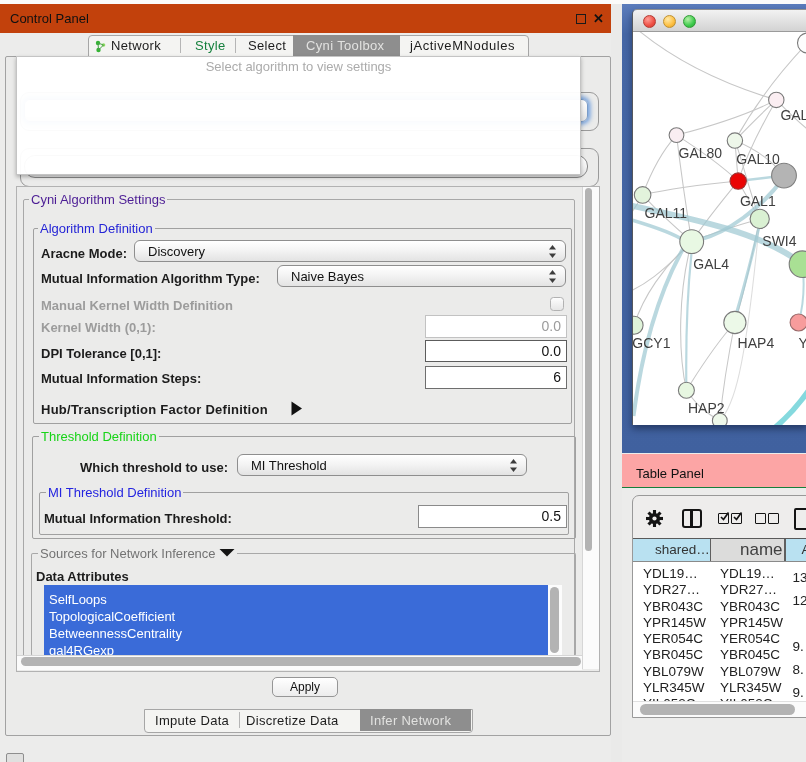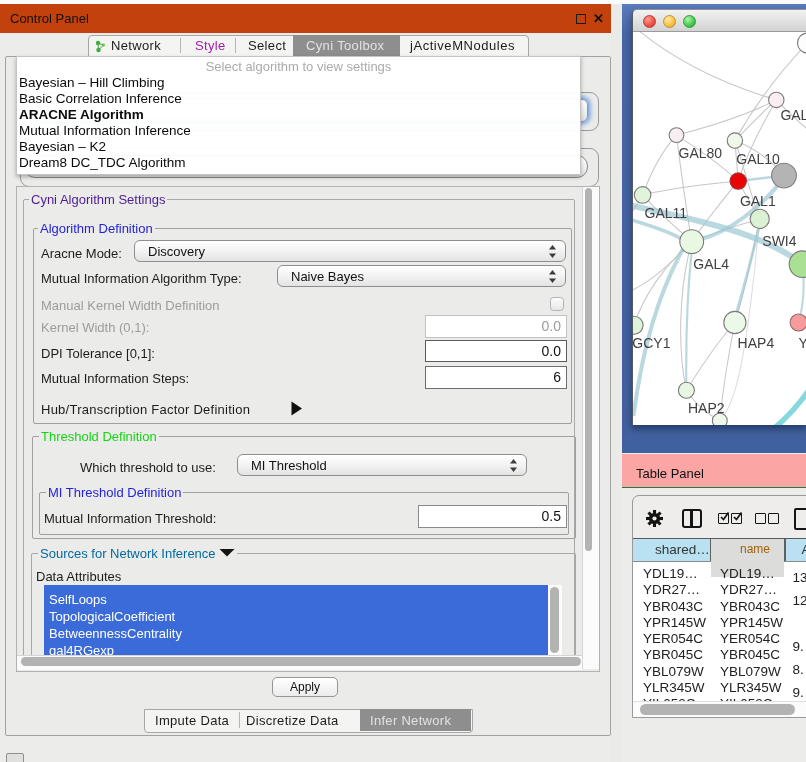--- a/index.html
+++ b/index.html
@@ -1,20 +1,20 @@
 <!DOCTYPE html>
 <html><head>
 <meta charset="utf-8">
 <style>
   html,body{margin:0;padding:0;}
   body{width:806px;height:762px;position:relative;overflow:hidden;background:#ececeb;
        font-family:"Liberation Sans",sans-serif;-webkit-font-smoothing:antialiased;}
   .abs{position:absolute;white-space:nowrap;}
   .b{font-weight:bold;}
-  .lbl{font-size:13px;font-weight:normal;color:#1c1c1c;}
+  .lbl{font-size:13px;font-weight:bold;color:#1c1c1c;}
   .combo{position:absolute;border:1px solid #8e8e8e;border-radius:6px;
          background:linear-gradient(180deg,#ffffff 0%,#f4f4f4 45%,#e3e3e3 100%);
          box-shadow:inset 0 1px 0 #fff;}
   .combo .ct{position:absolute;left:13px;top:3px;font-size:13px;color:#111;}
   .carr{position:absolute;right:8px;top:3px;width:9px;}
   .tf{position:absolute;background:#fff;border:1px solid #8d8d8d;font-size:14px;color:#111;
       text-align:right;padding-right:5px;}
   .grp{position:absolute;border:1px solid #9f9f9f;border-radius:2px;}
   .gl{position:absolute;top:-8px;left:6px;background:#ebebea;padding:0 2px;font-size:13px;line-height:15px;}
   .scrthumb{position:absolute;background:#b3b3b3;border-radius:5px;}
@@ -39,21 +39,21 @@
   <div class="abs" style="left:6px;top:4px;width:13px;height:13px;">
     <svg width="13" height="13" viewBox="0 0 13 13">
       <circle cx="4" cy="3" r="2.2" fill="#35b335"></circle>
       <circle cx="9.5" cy="5" r="1.8" fill="#8eda62"></circle>
       <circle cx="4.5" cy="10" r="2.2" fill="#35b335"></circle>
       <path d="M4 3 L9.5 5 L4.5 10 Z" fill="none" stroke="#4aa34a" stroke-width="1"></path>
     </svg>
   </div>
   <div class="abs" style="left:23px;top:3px;font-size:13px;letter-spacing:.35px;color:#1c1c1c;">Network</div>
   <div class="abs" style="left:92px;top:3px;width:1px;height:15px;background:#b5b5b5;"></div>
-  <div class="abs" style="left:107px;top:3px;font-size:13px;letter-spacing:.35px;color:#a21caf;">Style</div>
+  <div class="abs" style="left:107px;top:3px;font-size:13px;letter-spacing:.35px;color:#15803d;">Style</div>
   <div class="abs" style="left:147px;top:3px;width:1px;height:15px;background:#b5b5b5;"></div>
   <div class="abs" style="left:160px;top:3px;font-size:13px;letter-spacing:.35px;color:#1c1c1c;">Select</div>
   <div class="abs" style="left:205px;top:0;width:107px;height:21px;background:#8e8e8e;">
     <div class="abs" style="left:13px;top:3px;font-size:13px;letter-spacing:.35px;color:#e2e2e0;">Cyni Toolbox</div>
   </div>
   <div class="abs" style="left:322px;top:3px;font-size:13px;letter-spacing:.55px;color:#1c1c1c;">jActiveMNodules</div>
 </div>
 
 <div class="abs" style="left:5px;top:56px;width:604px;height:678px;border:1px solid #a2a2a2;border-radius:2px;background:#ebebea;"></div>
 
@@ -115,21 +115,21 @@
         <path d="M4.5 13 L8 8.5 L1 8.5 Z" fill="#3c3c3c"></path>
     </svg>
   </div>
   <div class="grp" style="left:39px;top:492px;width:528px;height:41px;border-color:#a0a0a0;">
     <div class="gl" style="color:#2424e0;">MI Threshold Definition</div>
   </div>
   <div class="lbl abs" style="left:44px;top:511px;">Mutual Information Threshold:</div>
   <div class="tf" style="left:418px;top:505px;width:142px;height:21px;line-height:21px;border-color:#8a8a8a;">0.5</div>
 
   <div class="grp" style="left:31px;top:553px;width:543px;height:102px;border-color:#a8a8a8;border-bottom:none;">
-    <div class="gl" style="color:#0369a1;">Sources for Network Inference <svg width="16" height="9" viewBox="0 0 16 9" style="margin-bottom:1px;">
+    <div class="gl" style="color:#737373;">Sources for Network Inference <svg width="16" height="9" viewBox="0 0 16 9" style="margin-bottom:1px;">
           <path d="M0.5 1 L15.5 1 L8 8.5 Z" fill="#141414"></path>
         </svg></div>
   </div>
   <div class="lbl abs" style="left:36px;top:569px;">Data Attributes</div>
   <div class="abs" style="left:44px;top:585px;width:518px;height:70px;background:#c2410c;overflow:hidden;">
     <div class="abs" style="left:0;top:0;width:504px;height:70px;background:#3a6bd8;"></div>
     <div class="abs" style="left:5px;top:6px;font-size:13px;color:#fff;line-height:17px;">SelfLoops<br>TopologicalCoefficient<br>BetweennessCentrality<br>gal4RGexp</div>
     <div class="abs" style="left:504px;top:0;width:14px;height:70px;background:#fcfcfc;"></div>
     <div class="scrthumb" style="left:506px;top:2px;width:9px;height:66px;"></div>
   </div>
@@ -151,28 +151,20 @@
   <div class="abs" style="left:216px;top:0;width:111px;height:22px;background:#8e8e8e;">
     <div class="abs" style="left:10px;top:4px;font-size:13px;letter-spacing:.3px;color:#e2e2e0;">Infer Network</div>
   </div>
 </div>
 
 <div class="abs" style="left:6px;top:753px;width:16px;height:9px;border:1px solid #8e8e8e;background:#e0e0df;border-radius:2px;"></div>
 
 <div id="popup" class="abs" style="left:16px;top:56px;width:563px;height:117px;background:rgba(255,255,255,.96);
      border:1px solid #c4c4c4;box-shadow:0 2px 4px rgba(0,0,0,.28);">
   <div class="abs" style="left:0;top:2px;width:563px;text-align:center;font-size:13px;color:#ababab;">Select algorithm to view settings</div>
-  <div class="abs" style="left:2px;top:18px;font-size:13.5px;color:#0a0a0a;line-height:16.1px;">
-    Bayesian – Hill Climbing<br>
-    Basic Correlation Inference<br>
-    <span class="b">ARACNE Algorithm</span><br>
-    Mutual Information Inference<br>
-    Bayesian – K2<br>
-    Dream8 DC_TDC Algorithm
-  </div>
 </div>
 
 <svg class="abs" style="left:615px;top:372px;" width="8" height="8" viewBox="0 0 8 8">
     <path d="M1 6 L4 2 L7 6" fill="none" stroke="#8e8e8e" stroke-width="1.4"></path>
   </svg>
 <div class="abs" style="left:611px;top:0;width:11px;height:762px;background:#eaeae9;"></div>
 <div class="abs" style="left:622px;top:4px;width:184px;height:449px;background:linear-gradient(180deg,#5b7cbc 0,#4667a6 30px,#40619f 100%);"></div>
 
 <div class="abs" style="left:632px;top:9px;width:174px;height:415px;border-left:1.5px solid #55585e;border-top:1px solid #909090;border-radius:5px 0 0 0;overflow:hidden;box-shadow:0 4px 7px rgba(10,20,45,.5);">
   <div class="abs" style="left:0;top:0;width:174px;height:21px;background:linear-gradient(180deg,#f2f2f2,#d3d3d3);border-bottom:1px solid #9b9b9b;">
@@ -293,21 +285,21 @@
   <div class="abs" style="left:794px;top:508px;width:14px;height:18px;border:2.4px solid #141414;border-radius:2px;background:#eeedec;"></div>
 </div>
 <div id="thetable">
   <div class="abs" style="left:633px;top:538px;width:173px;height:178px;background:#fff;border-top:1.5px solid #5a5a5a;overflow:hidden;">
 
     <div class="abs" style="left:0;top:0;width:173px;height:22px;border-bottom:1px solid #8a8a8a;background:#b9e1f1;">
       <div class="abs" style="left:2px;top:0;width:74px;height:22px;background:#b9e1f1;font-size:13.5px;color:#333;line-height:21px;">
           <span style="position:absolute;left:20px;">shared…</span>
         </div>
       <div class="abs" style="left:76.5px;top:0;width:1.5px;height:22px;background:#5f5f5f;"></div>
-      <div class="abs" style="left:78px;top:0;width:73px;height:38px;background:#dcdcdb;font-size:12px;color:#a16207;line-height:21px;">
+      <div class="abs" style="left:78px;top:0;width:73px;height:22px;background:#dcdcdb;font-size:17px;color:#404040;line-height:21px;">
           <span style="position:absolute;left:29px;">name</span>
         </div>
       <div class="abs" style="left:151px;top:0;width:1.5px;height:22px;background:#5f5f5f;"></div>
       <div class="abs" style="left:152.5px;top:0;width:21px;height:22px;background:#b9e1f1;font-size:13.5px;color:#333;line-height:21px;padding-left:16px;">A</div>
     </div>
 
     <div class="abs" style="left:10px;top:27px;font-size:13.5px;color:#222;line-height:16.3px;white-space:pre;">YDL19…
 YDR27…
 YBR043C
 YPR145W

